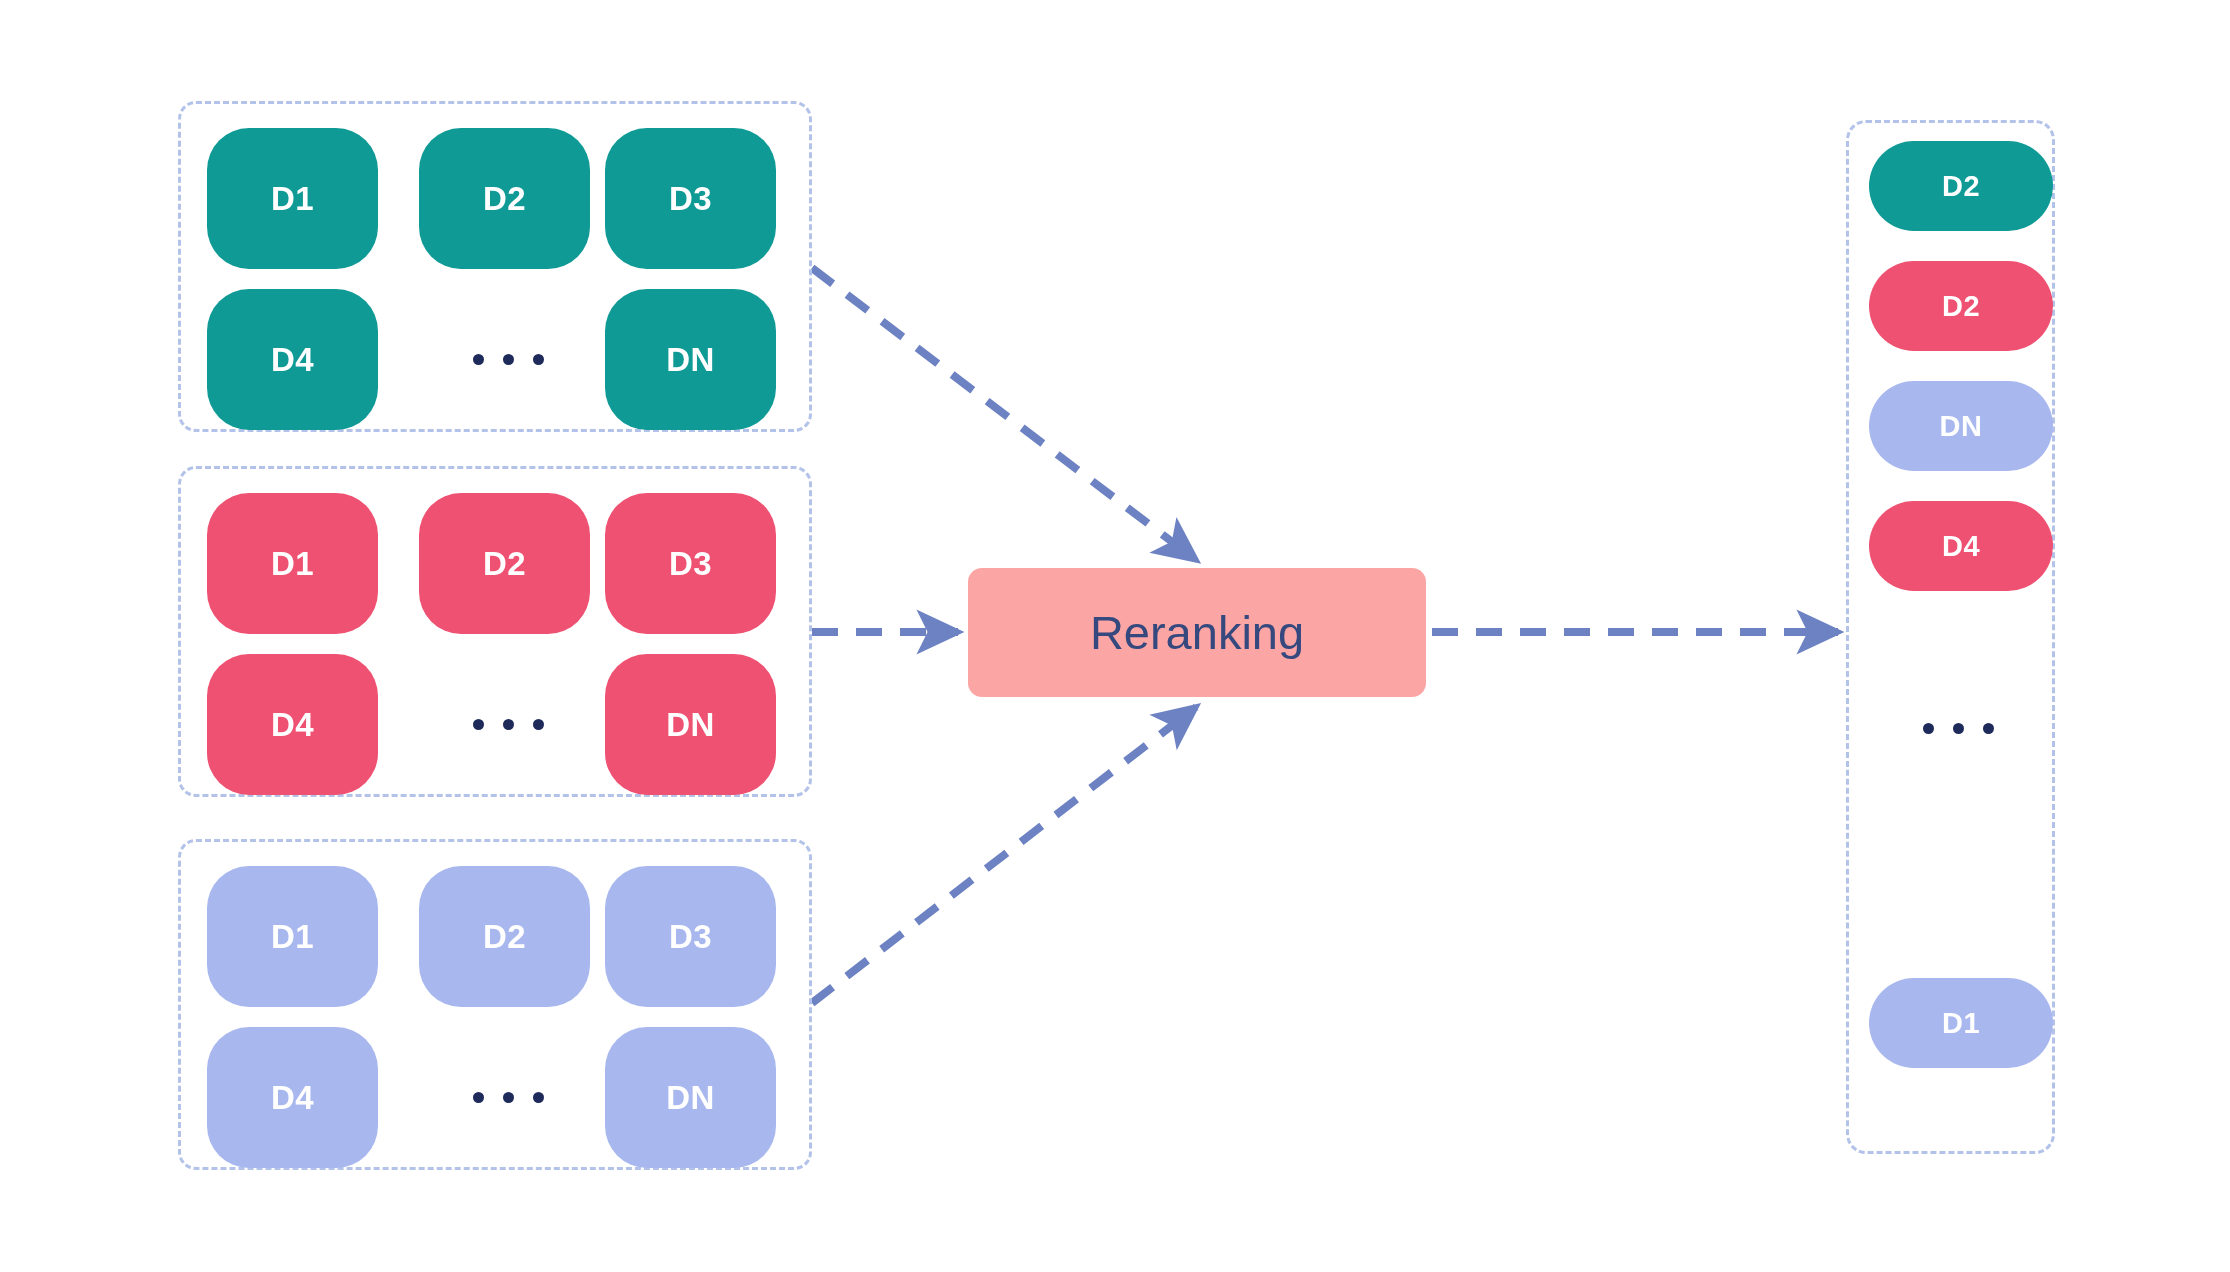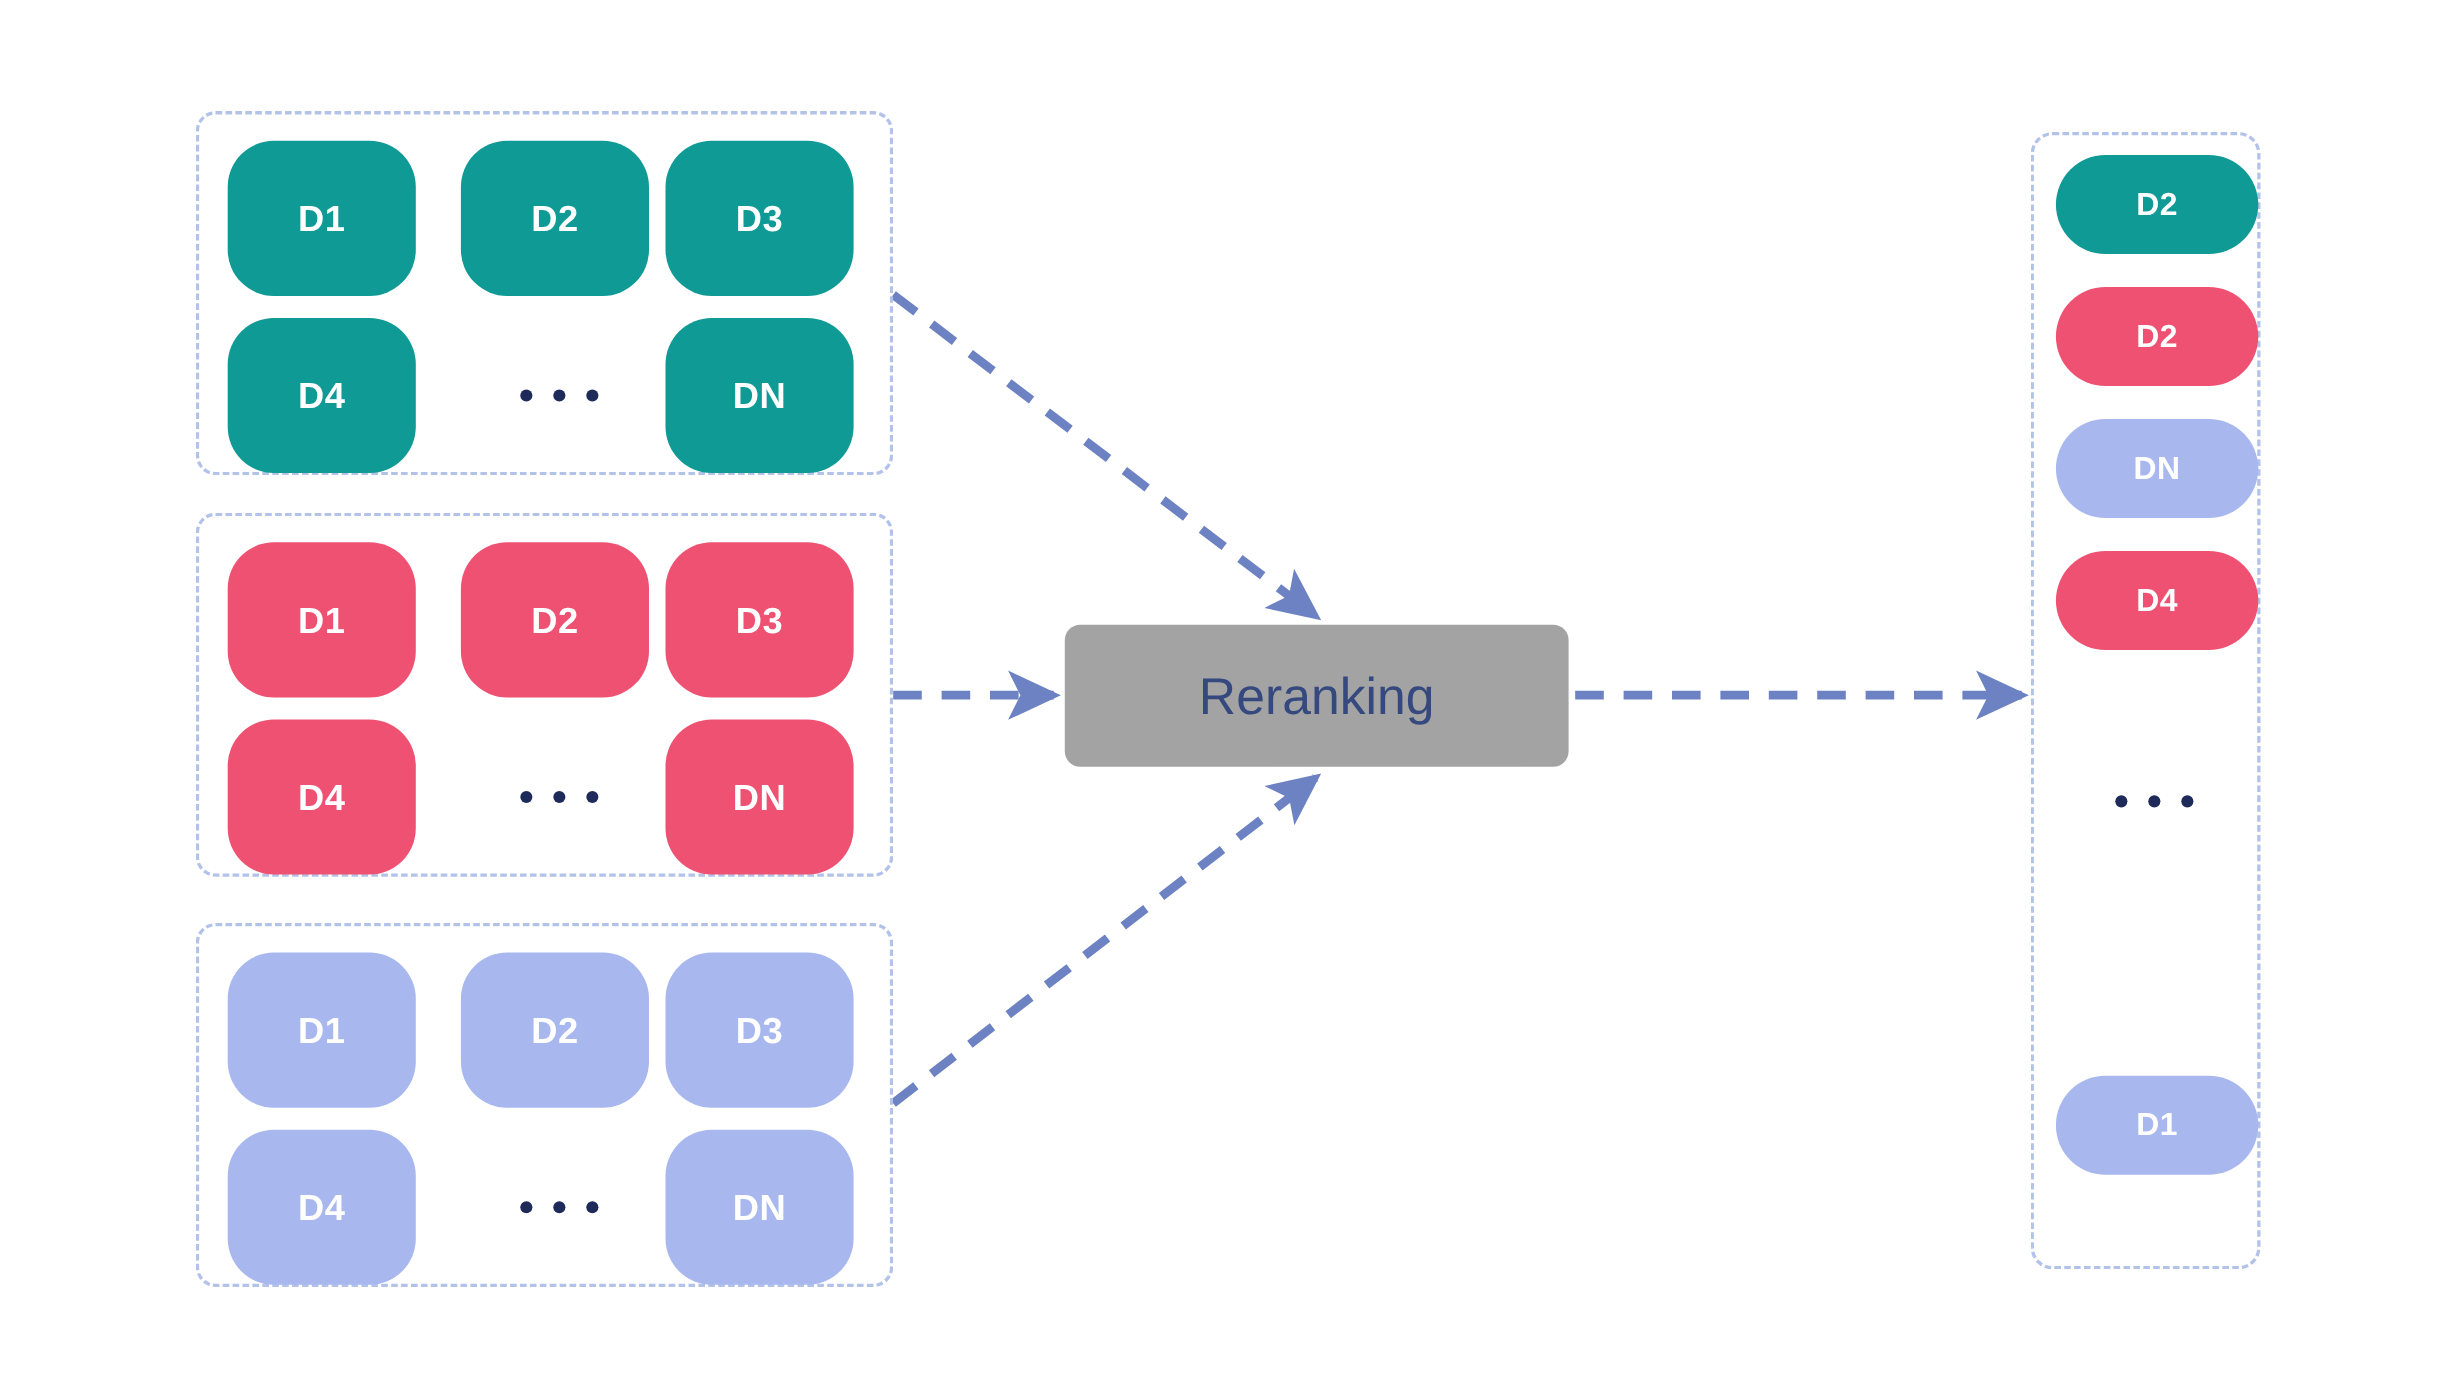--- a/index.html
+++ b/index.html
@@ -87,21 +87,21 @@
   }
   .dots-group { left: 292px; top: 250px; }
 
   
   #rerank {
     position: absolute;
     left: 968px;
     top: 568px;
     width: 458px;
     height: 129px;
-    background: #a3a3a3;
+    background: #fca5a5;
     border-radius: 14px;
     display: flex;
     align-items: center;
     justify-content: center;
     color: #35497f;
     font-size: 47px;
     font-weight: normal;
     font-family: "Liberation Sans", sans-serif;
   }
 

